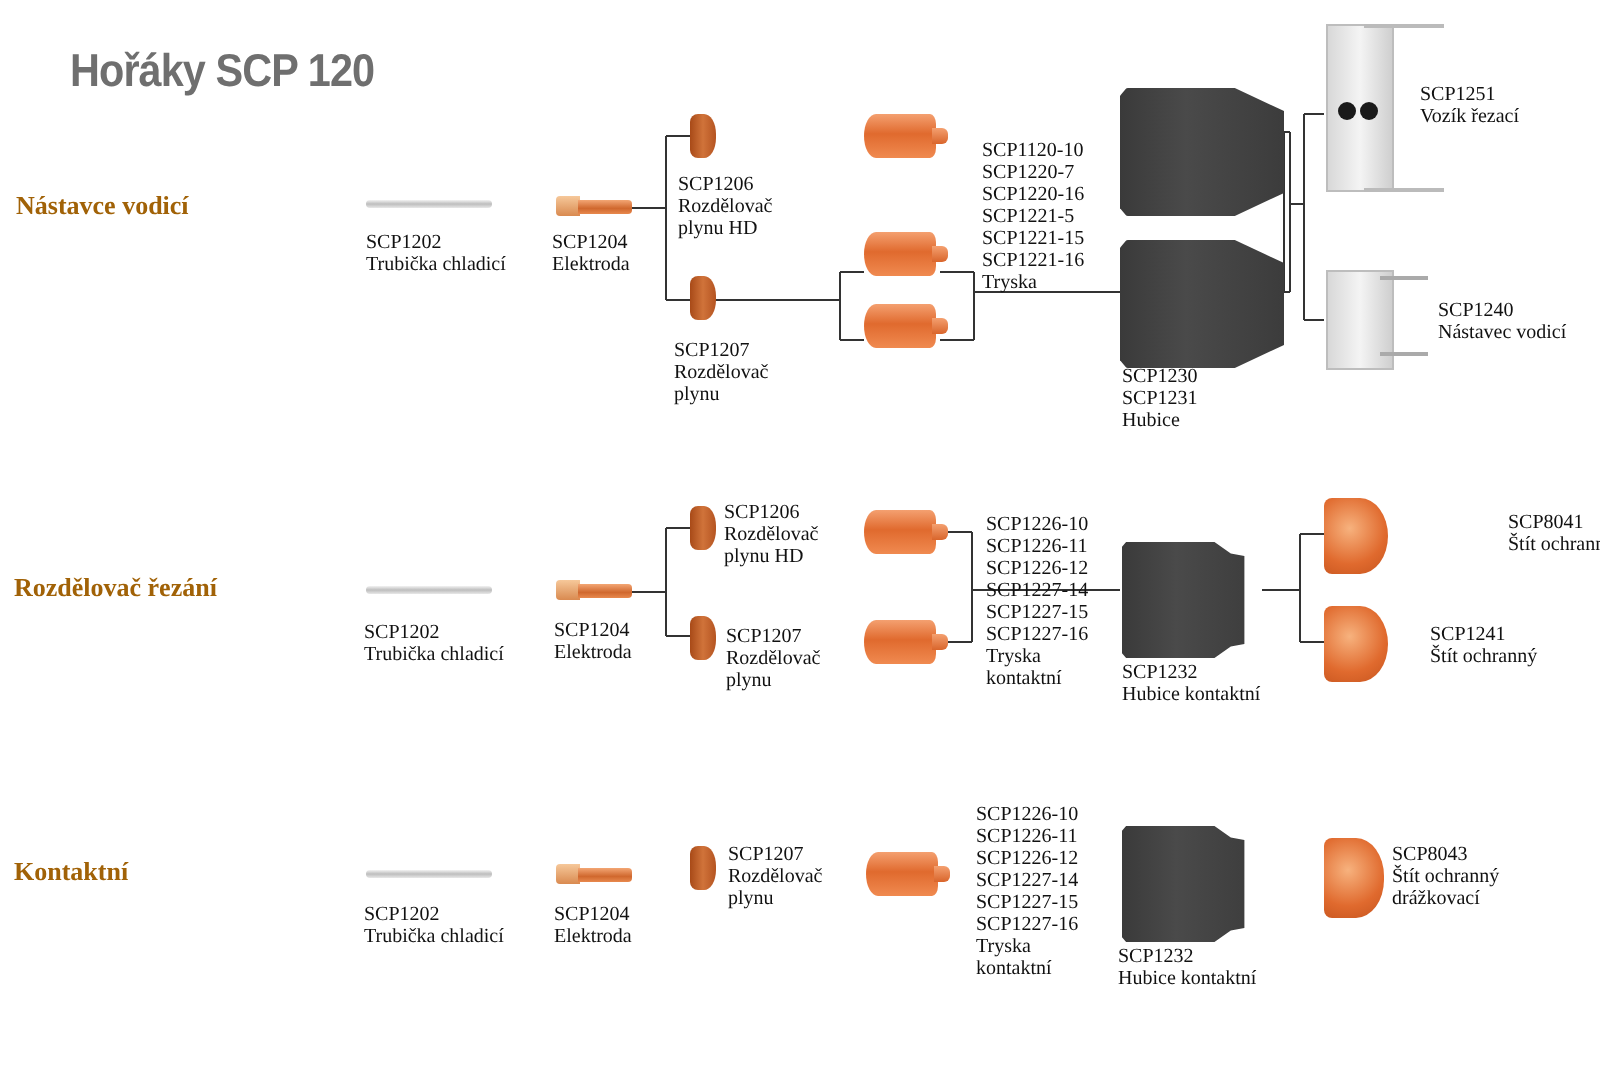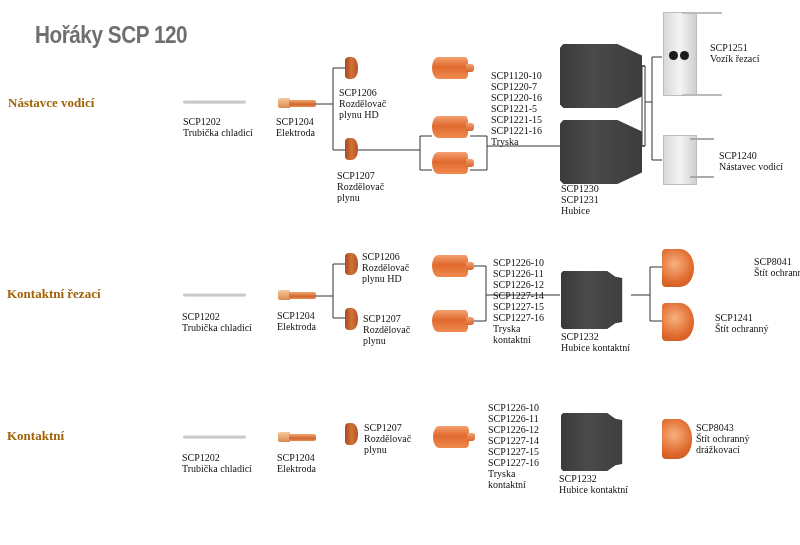--- a/index.html
+++ b/index.html
@@ -118,21 +118,21 @@
 </div>
 
 <div class="abs guide" style="left:663px;top:135px;width:32px;height:48px;"></div>
 <div class="abs" style="left:690px;top:138px;width:24px;height:2px;background:#aaa;"></div>
 <div class="abs" style="left:690px;top:176px;width:24px;height:2px;background:#aaa;"></div>
 <div class="abs lbl" style="left:719px;top:150px;">
   <div>SCP1240</div>
   <div>Nástavec vodicí</div>
 </div>
 
-<div class="abs sec-label" style="left:7px;top:286px;">Kontaktní řezací</div>
+<div class="abs sec-label" style="left:7px;top:286px;">Rozdělovač řezání</div>
 
 <div class="abs tube" style="left:183px;top:293px;width:63px;"></div>
 <div class="abs lbl" style="left:182px;top:311px;">
   <div>SCP1202</div>
   <div>Trubička chladicí</div>
 </div>
 
 <div class="abs electrode" style="left:278px;top:290px;width:40px;">
     <div class="head"></div>
     <div class="body"></div>

